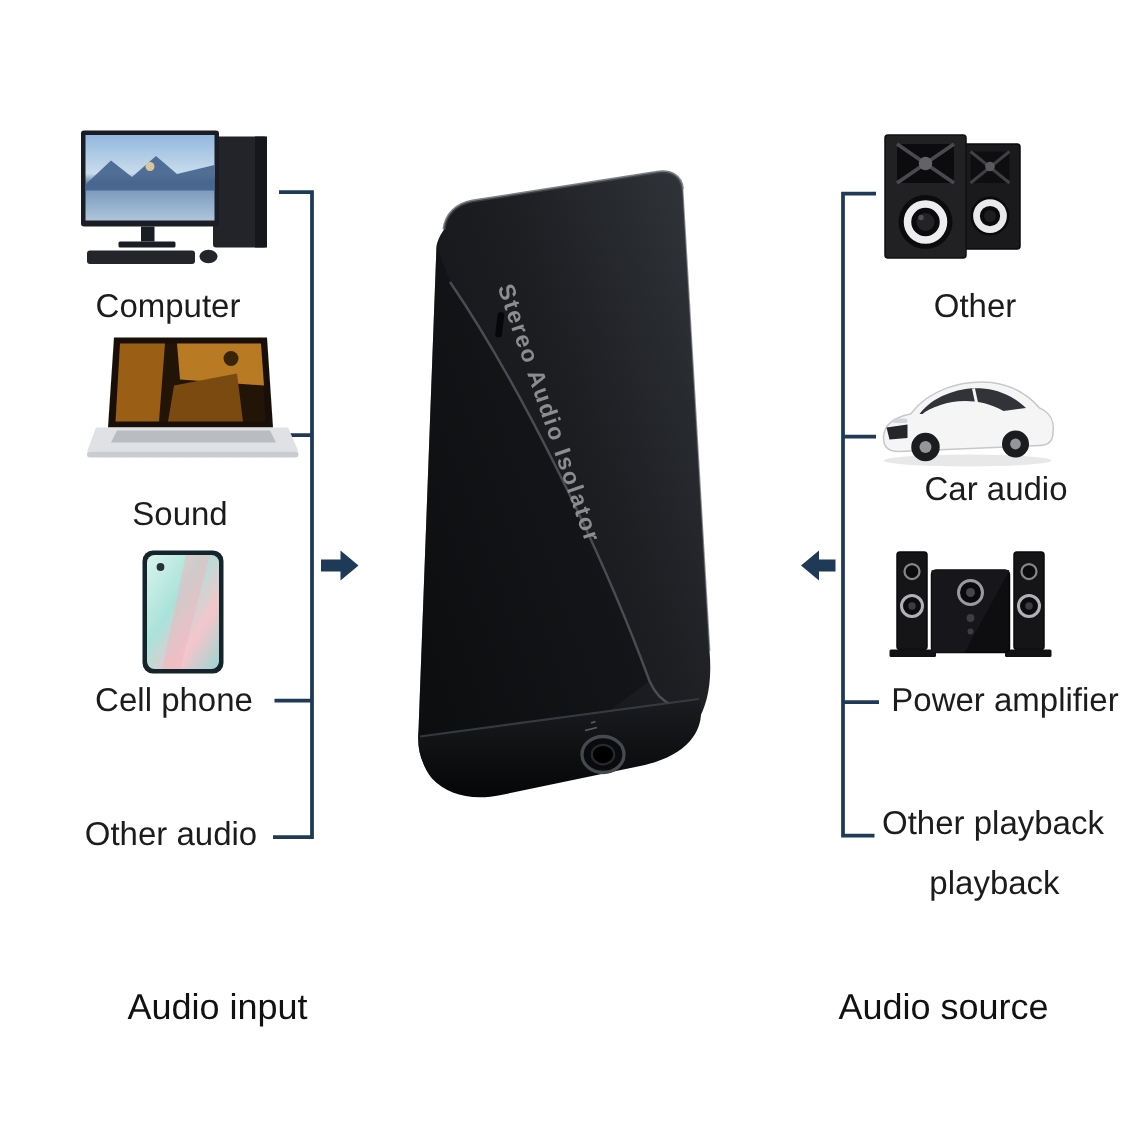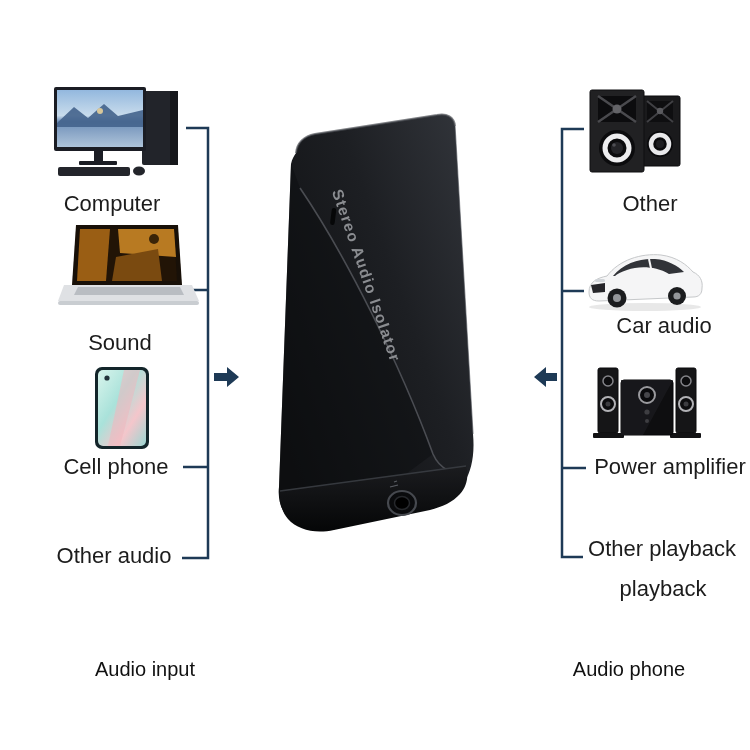--- a/index.html
+++ b/index.html
@@ -7,21 +7,21 @@
     position:relative;width:750px;height:750px;background:#ffffff;overflow:hidden;
     font-family:"Liberation Sans",sans-serif;color:#1c1c1c;text-align:right;
   }
   .abs{position:absolute;}
   .label{
     position:absolute;transform:translateX(-50%);
     font-size:22px;line-height:1.1;color:#1c1c1c;white-space:nowrap;
   }
   .heading{
     position:absolute;transform:translateX(-50%);
-    font-size:20px;color:#111111;white-space:nowrap;
+    font-size:24px;color:#111111;white-space:nowrap;
   }
   svg{display:block;}
 </style>
 </head>
 <body>
 
 <div id="stage">
 
   <svg class="abs" style="left:0;top:0" width="750" height="750" viewBox="0 0 750 750">
     <path d="M 186,128 L 208,128 L 208,558 L 182,558" fill="none" stroke-width="2.5" stroke="#1e3a56"></path>
@@ -185,15 +185,15 @@
     <circle cx="55" cy="31" r="8" fill="#0a0a0c" stroke="#9a9a9e" stroke-width="2"></circle>
     <circle cx="55" cy="31" r="3" fill="#46464a"></circle>
     <circle cx="55" cy="48" r="2.6" fill="#3e3e42"></circle>
     <circle cx="55" cy="57" r="2" fill="#3e3e42"></circle>
   </svg>
   <div class="label" style="left:662px;top:537px">Other playback</div>
 
   <div class="label" style="left:670px;top:455px">Power amplifier</div>
   <div class="label" style="left:663px;top:577px">playback</div>
 
-  <div class="heading" style="left:629px;top:658px">Audio phone</div>
+  <div class="heading" style="left:629px;top:658px">Audio source</div>
 
 </div>
 
 </body></html>

